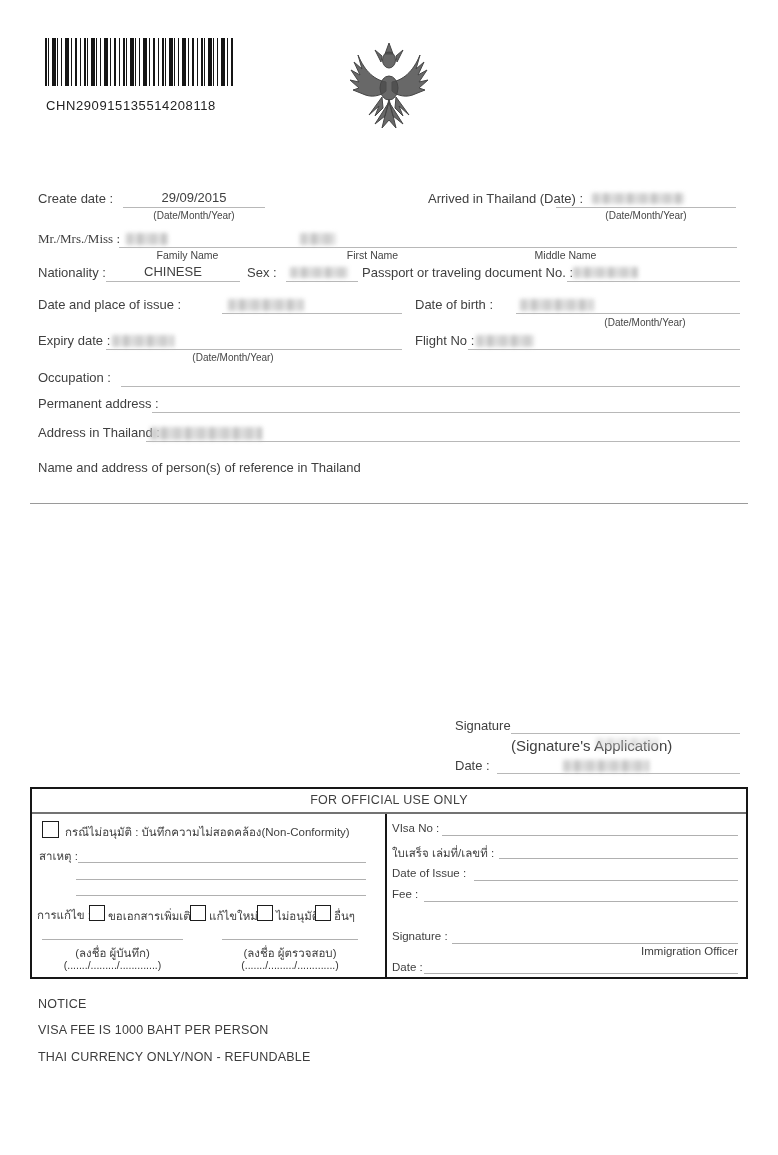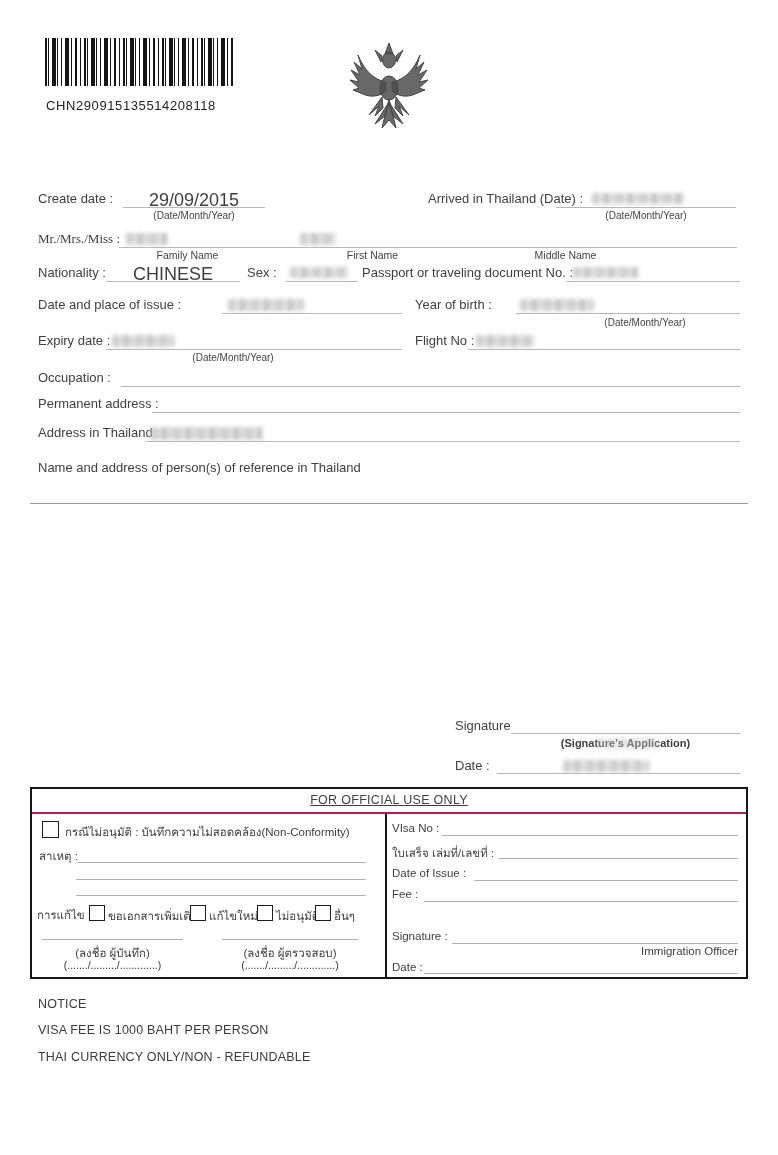--- a/index.html
+++ b/index.html
@@ -1,43 +1,43 @@
 <!DOCTYPE html>
 <html><head>
 <meta charset="utf-8">
 <style>
   html,body{margin:0;padding:0;background:#fff;}
   .page{position:relative;width:778px;height:1155px;background:#fff;overflow:hidden;
         font-family:"Liberation Sans","DejaVu Sans",sans-serif;color:#3f3f3f;}
   .abs{position:absolute;}
   .lbl{font-size:13px;white-space:nowrap;}
-  .val{font-size:18px;text-align:center;}
+  .val{font-size:13px;text-align:center;}
   .hint{font-size:10px;text-align:center;color:#454545;white-space:nowrap;}
   .subhint{font-size:10.5px;text-align:center;color:#454545;white-space:nowrap;}
   .fline{border-bottom:1px solid #b8b8b8;height:0;}
   .fullline{border-bottom:1px solid #9a9a9a;height:0;}
   .redact{position:absolute;border-radius:1px;opacity:.8;filter:blur(2px);
           background:repeating-linear-gradient(90deg,#c2c2c2 0 7px,#dadada 7px 12px,#adadad 12px 16px,#d3d3d3 16px 24px);}
   .title{width:100%;text-align:center;font-size:15.5px;letter-spacing:.4px;color:#3c3c3c;}
   .barcode{background:repeating-linear-gradient(90deg,
       #151515 0 2px,#fff 2px 3px,#151515 3px 4px,#fff 4px 7px,
       #151515 7px 11px,#fff 11px 12px,#151515 12px 13px,#fff 13px 16px,
       #151515 16px 17px,#fff 17px 20px,#151515 20px 24px,#fff 24px 26px,
       #151515 26px 27px,#fff 27px 30px,#151515 30px 32px,#fff 32px 35px,
       #151515 35px 36px,#fff 36px 39px);}
   .bctext{font-size:13px;letter-spacing:.6px;color:#222;}
   .obox{border:2px solid #161616;}
   .ohead{position:absolute;left:0;right:0;top:0;height:23px;line-height:23px;
-         text-align:center;font-size:12.5px;letter-spacing:.3px;border-bottom:2px solid #be185d;text-decoration:underline;}
+         text-align:center;font-size:12.5px;letter-spacing:.3px;border-bottom:2px solid #737373;}
   .odiv{position:absolute;left:353px;top:25px;bottom:0;width:2px;background:#161616;}
   .thai{font-size:11.5px;white-space:nowrap;}
   .oline{border-bottom:1px solid #b0b0b0;height:0;}
   .cbox{position:absolute;width:14px;height:14px;border:1.5px solid #1d1d1d;background:#fff;}
   .dots{font-size:10.5px;text-align:center;white-space:nowrap;color:#333;}
-  .sm{font-size:11px;text-align:center;white-space:nowrap;font-weight:bold;}
+  .sm{font-size:15px;white-space:nowrap;}
   .notice{font-size:12.5px;letter-spacing:.2px;white-space:nowrap;color:#3c3c3c;}
 </style>
 </head>
 <body>
 
 <div class="page">
 
   <div class="abs barcode" style="left:45px;top:38px;width:190px;height:48px;"></div>
   <div class="abs bctext" style="left:46px;top:98px;">CHN290915135514208118</div>
 
@@ -83,21 +83,21 @@
   <div class="abs lbl" style="left:247px;top:265px;">Sex :</div>
   <div class="abs fline" style="left:286px;top:281px;width:72px;"></div>
   <div class="redact" style="left:290px;top:267px;width:58px;height:11px;"></div>
   <div class="abs lbl" style="left:362px;top:265px;">Passport or traveling document No. :</div>
   <div class="abs fline" style="left:567px;top:281px;width:173px;"></div>
   <div class="redact" style="left:573px;top:267px;width:65px;height:11px;"></div>
 
   <div class="abs lbl" style="left:38px;top:297px;">Date and place of issue :</div>
   <div class="abs fline" style="left:222px;top:313px;width:180px;"></div>
   <div class="redact" style="left:228px;top:299px;width:76px;height:12px;"></div>
-  <div class="abs lbl" style="left:415px;top:297px;">Year of birth :</div>
+  <div class="abs lbl" style="left:415px;top:297px;">Date of birth :</div>
   <div class="abs fline" style="left:516px;top:313px;width:224px;"></div>
   <div class="redact" style="left:520px;top:299px;width:74px;height:12px;"></div>
   <div class="abs hint" style="left:600px;top:317px;width:90px;">(Date/Month/Year)</div>
 
   <div class="abs lbl" style="left:38px;top:333px;">Expiry date :</div>
   <div class="abs fline" style="left:106px;top:349px;width:296px;"></div>
   <div class="redact" style="left:112px;top:335px;width:62px;height:12px;"></div>
   <div class="abs hint" style="left:163px;top:352px;width:140px;">(Date/Month/Year)</div>
   <div class="abs lbl" style="left:415px;top:333px;">Flight No :</div>
   <div class="abs fline" style="left:468px;top:349px;width:272px;"></div>

